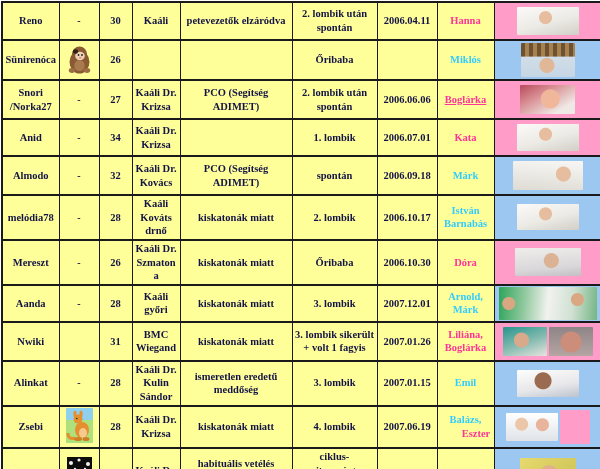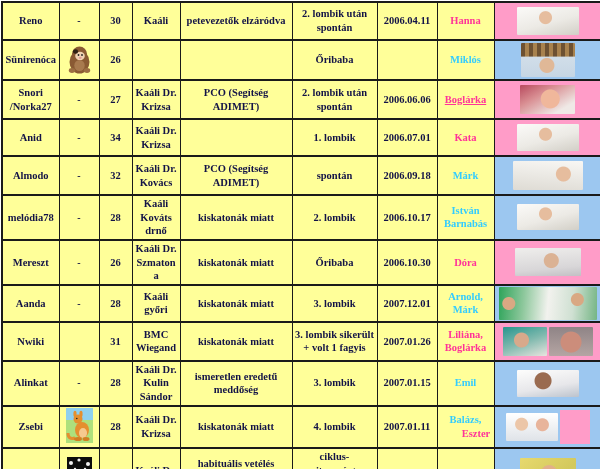--- a/index.html
+++ b/index.html
@@ -221,21 +221,21 @@
             <ellipse cx="15" cy="6" rx="1.6" ry="3.2" fill="#e58f2e"></ellipse>
             <circle cx="12" cy="11" r="4.5" fill="#e58f2e"></circle>
             <circle cx="10.8" cy="10.5" r="0.8" fill="#222"></circle>
             <ellipse cx="12" cy="31" rx="4" ry="2" fill="#d27f22"></ellipse>
             <ellipse cx="20" cy="31" rx="3.5" ry="2" fill="#d27f22"></ellipse>
           </svg></td>
         <td>28</td>
         <td>Kaáli Dr. Krizsa</td>
         <td>kiskatonák miatt</td>
         <td>4. lombik</td>
-        <td>2007.01.11</td>
+        <td>2007.06.19</td>
         <td><span class="baby-part" style="color: rgb(51, 204, 255);">Balázs,</span> <span class="baby-part" style="color: rgb(255, 51, 153); margin-left: 21px;">Eszter</span></td>
         <td class="photo-td" style="background: rgb(156, 199, 240);">
           <div class="ph-wrap">
             <div class="ph ph-twins" style="width: 52px; height: 28px;"></div>
             <div style="width: 30px; height: 34px; background: rgb(255, 156, 200);"></div>
           </div>
         </td>
       </tr>
       <tr style="height: 47px;">
         <td>dkata</td>

